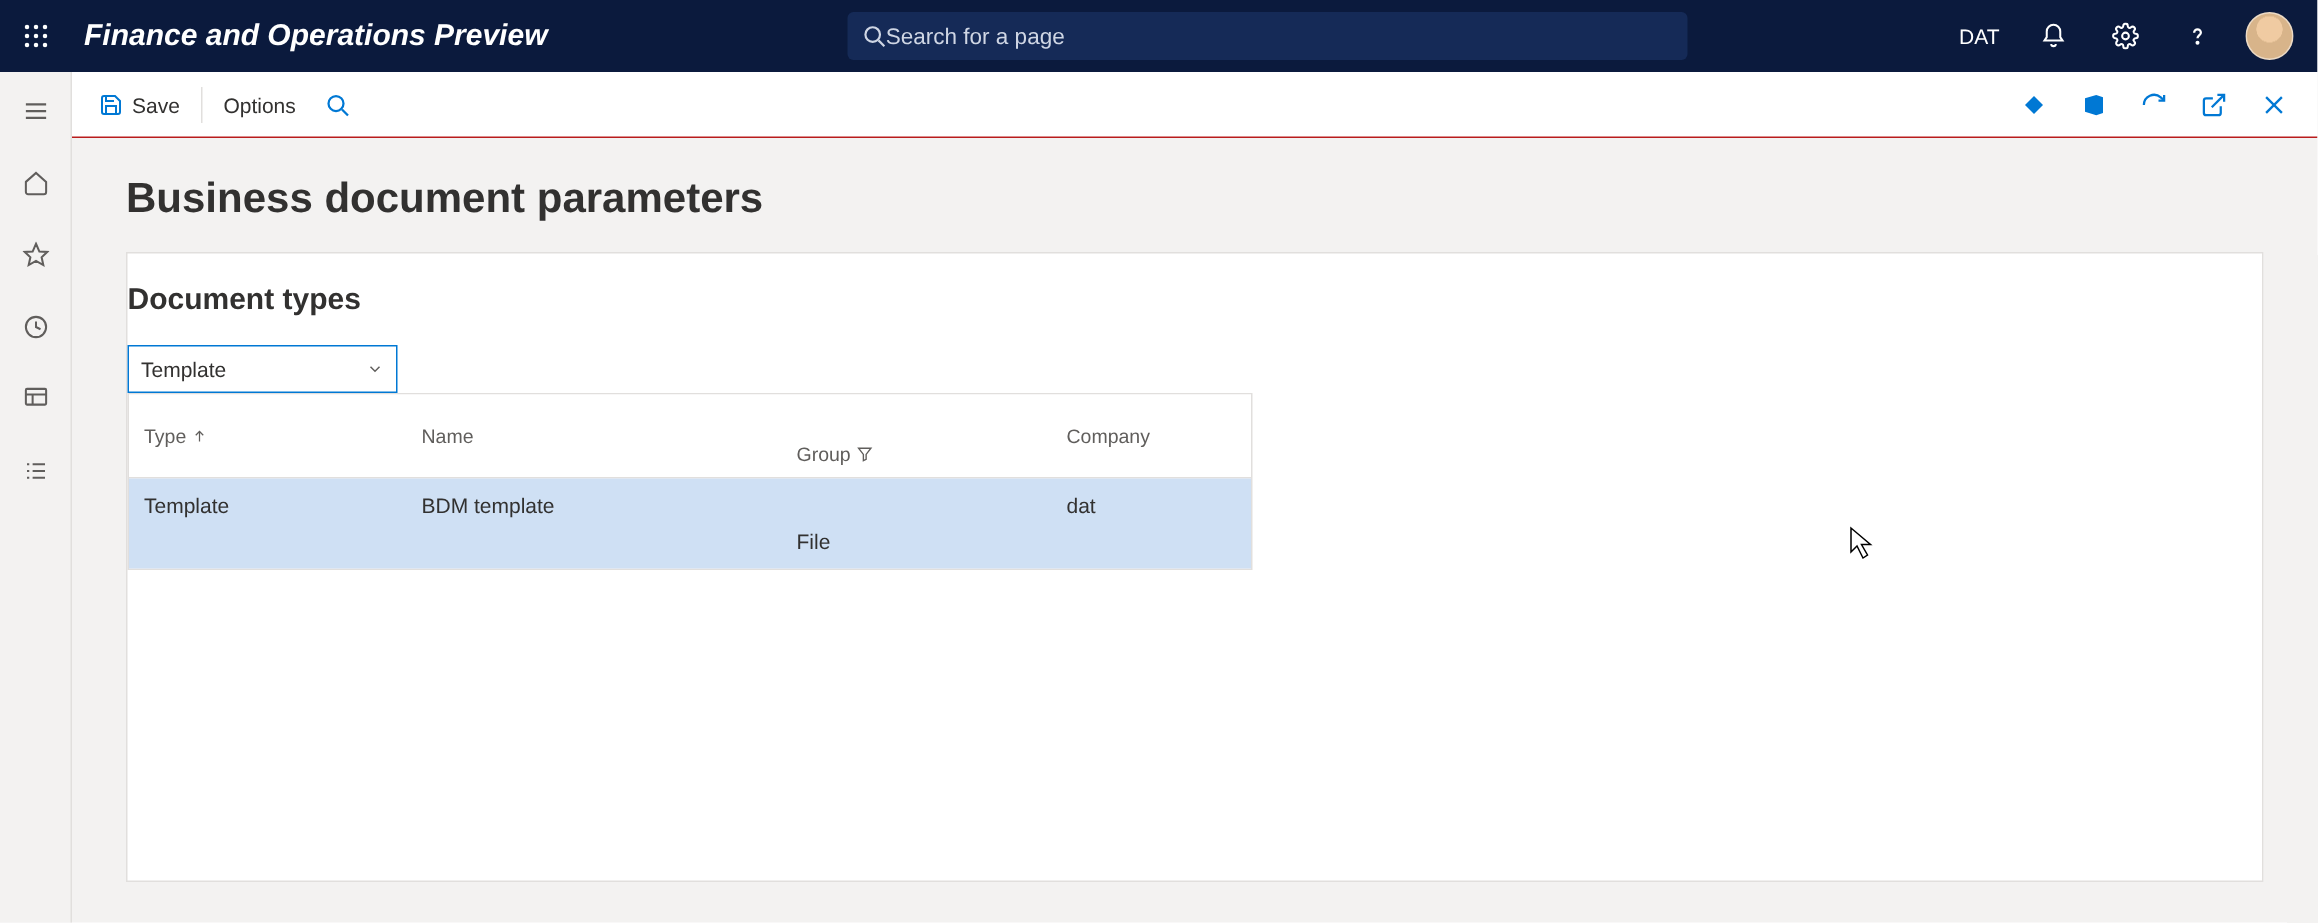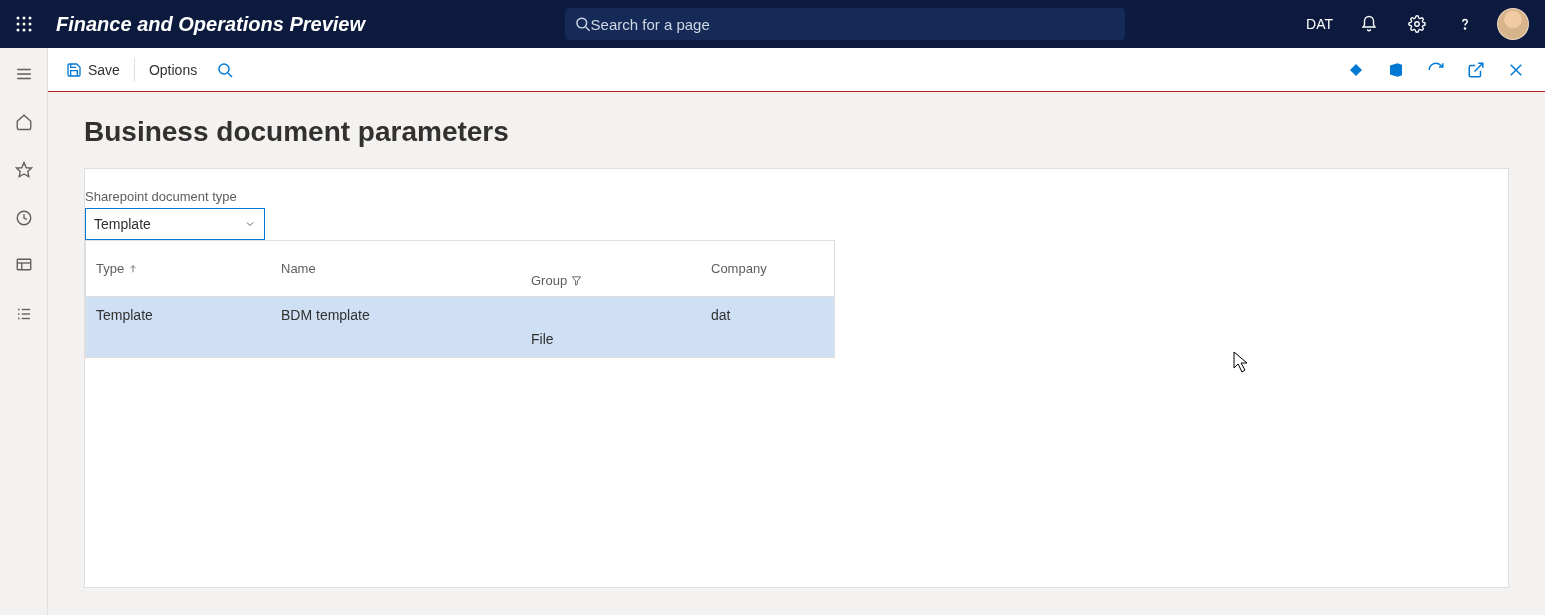--- a/index.html
+++ b/index.html
@@ -203,21 +203,21 @@
         </svg>
     </div>
   </div>
 </div>
 
 <div class="main">
   <h1 class="page-title">Business document parameters</h1>
 
   <div class="card">
     <div class="card-content">
-      <div class="field-label">Sharepoint document type</div>
+      <h2 class="section-title">Document types</h2>
       <div class="dropdown">
         <span>Template</span>
         <svg width="12" height="12" viewBox="0 0 24 24" fill="none" stroke="#605e5c" stroke-width="2">
             <polyline points="6 9 12 15 18 9"></polyline>
           </svg>
       </div>
 
       <div class="grid">
         <div class="grid-header">
           <div class="gh col-type">

